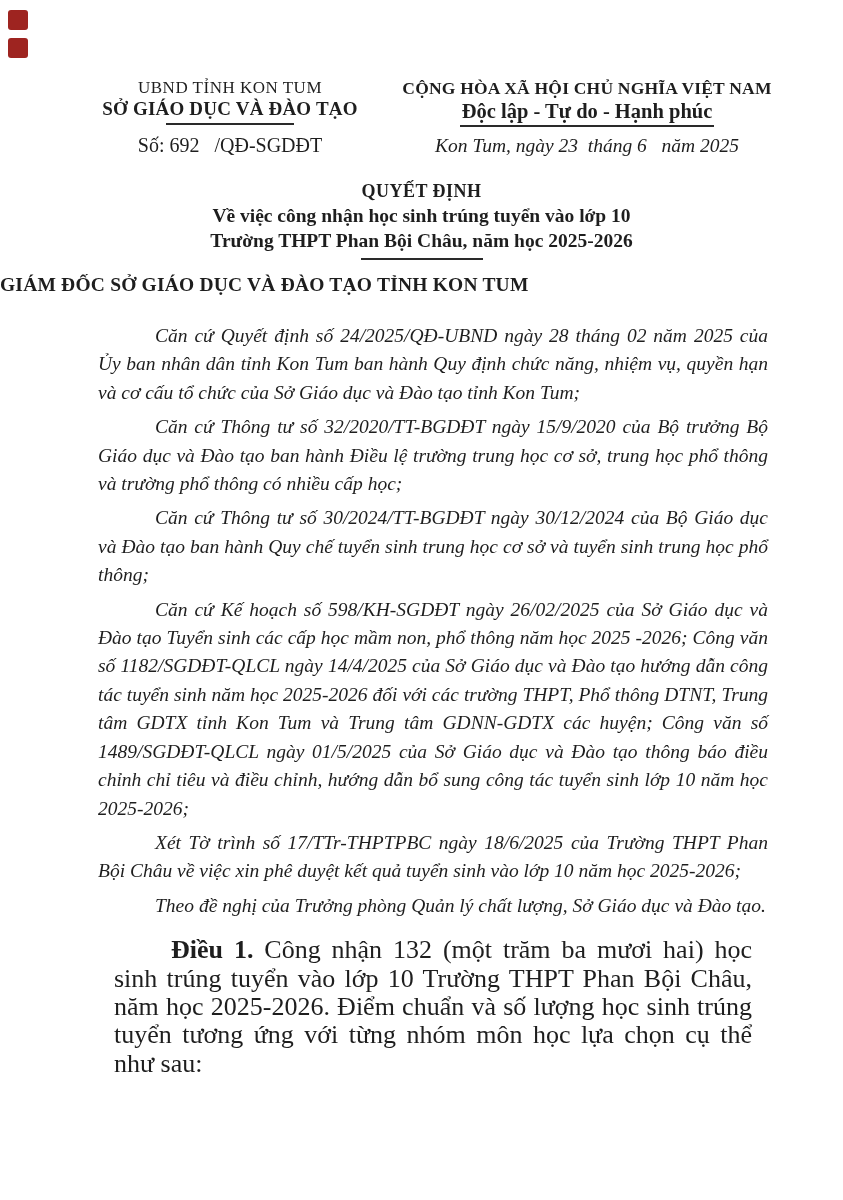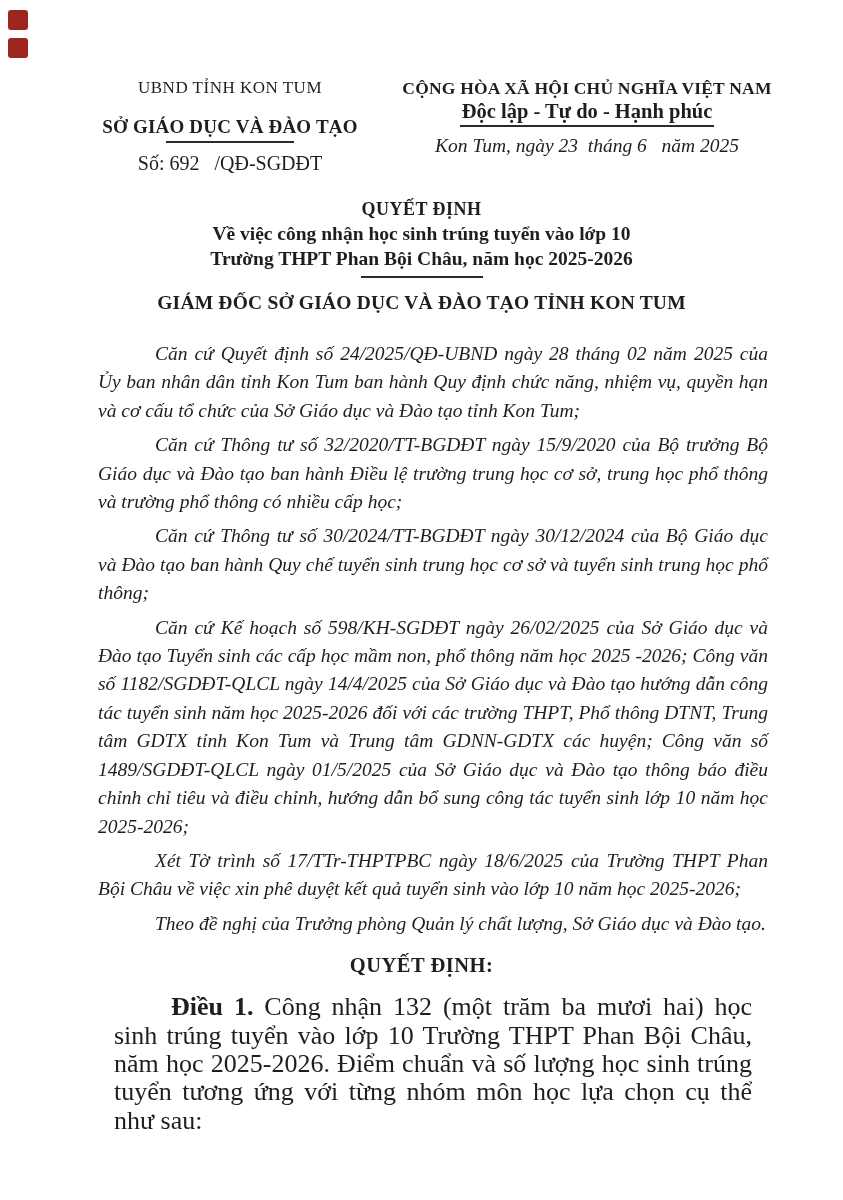--- a/index.html
+++ b/index.html
@@ -14,33 +14,33 @@
   
   .corner-mark { position:absolute; left:8px; width:20px; height:20px; background:#9e2420; border-radius:3px; }
   .corner-mark.m1 { top:10px; }
   .corner-mark.m2 { top:38px; }
 
   .header { display:flex; padding:78px 54px 0 75px; }
   .header-left  { width:310px; text-align:center; }
   .header-right { flex:1; text-align:center; }
 
   .hl-line1 { font-size:17px; letter-spacing:.5px; }
-  .hl-line2 { font-size:19px; font-weight:bold; margin-top:18px; letter-spacing:.2px; }
+  .hl-line2 { font-size:19px; font-weight:bold; margin-top:0; letter-spacing:.2px; }
   .hl-underline { width:128px; border-top:2px solid #2a2a2a; margin:3px auto 0 auto; }
   .hl-number { font-size:20px; margin-top:9px; white-space:pre; }
 
   .hr-line1 { font-size:17.5px; font-weight:bold; letter-spacing:.2px; }
   .hr-line2 { display:inline-block; font-size:20.5px; font-weight:bold; border-bottom:2px solid #2a2a2a; padding:0 2px 2px 2px; margin-top:1px; }
   .hr-date  { font-size:19.5px; font-style:italic; margin-top:8px; white-space:pre; }
 
   .title-block { text-align:center; margin-top:24px; }
   .doc-title { font-size:18px; font-weight:bold; letter-spacing:.5px; }
   .doc-sub   { font-size:19.5px; font-weight:bold; margin-top:3px; }
   .sub-underline { width:122px; border-top:2px solid #2a2a2a; margin:6px auto 0 auto; }
-  .authority { font-size:19.5px; font-weight:bold; text-align:center; margin-top:14px; letter-spacing:.2px; }
+  .authority { font-size:19.5px; font-weight:bold; text-align:left; margin-top:14px; letter-spacing:.2px; }
 
   .body-text { margin:26px 75px 0 98px; }
   .body-text p {
     margin:0 0 6px 0;
     font-size:19.5px;
     line-height:28.4px;
     text-align:justify;
     text-indent:57px;
   }
   .preamble p { font-style:italic; }
@@ -82,19 +82,18 @@
 
   <div class="body-text preamble">
     <p>Căn cứ Quyết định số 24/2025/QĐ-UBND ngày 28 tháng 02 năm 2025 của Ủy ban nhân dân tỉnh Kon Tum ban hành Quy định chức năng, nhiệm vụ, quyền hạn và cơ cấu tổ chức của Sở Giáo dục và Đào tạo tỉnh Kon Tum;</p>
     <p>Căn cứ Thông tư số 32/2020/TT-BGDĐT ngày 15/9/2020 của Bộ trưởng Bộ Giáo dục và Đào tạo ban hành Điều lệ trường trung học cơ sở, trung học phổ thông và trường phổ thông có nhiều cấp học;</p>
     <p>Căn cứ Thông tư số 30/2024/TT-BGDĐT ngày 30/12/2024 của Bộ Giáo dục và Đào tạo ban hành Quy chế tuyển sinh trung học cơ sở và tuyển sinh trung học phổ thông;</p>
     <p>Căn cứ Kế hoạch số 598/KH-SGDĐT ngày 26/02/2025 của Sở Giáo dục và Đào tạo Tuyển sinh các cấp học mầm non, phổ thông năm học 2025 -2026; Công văn số 1182/SGDĐT-QLCL ngày 14/4/2025 của Sở Giáo dục và Đào tạo hướng dẫn công tác tuyển sinh năm học 2025-2026 đối với các trường THPT, Phổ thông DTNT, Trung tâm GDTX tỉnh Kon Tum và Trung tâm GDNN-GDTX các huyện; Công văn số 1489/SGDĐT-QLCL ngày 01/5/2025 của Sở Giáo dục và Đào tạo thông báo điều chỉnh chỉ tiêu và điều chỉnh, hướng dẫn bổ sung công tác tuyển sinh lớp 10 năm học 2025-2026;</p>
     <p>Xét Tờ trình số 17/TTr-THPTPBC ngày 18/6/2025 của Trường THPT Phan Bội Châu về việc xin phê duyệt kết quả tuyển sinh vào lớp 10 năm học 2025-2026;</p>
     <p>Theo đề nghị của Trưởng phòng Quản lý chất lượng, Sở Giáo dục và Đào tạo.</p>
   </div>
 
-  <div class="decide-heading">QUYẾT ĐỊNH:</div>
 
   <div class="article">
     <p><span class="art-label">Điều 1.</span><span> Công nhận 132 (một trăm ba mươi hai) học sinh trúng tuyển vào lớp 10 Trường THPT Phan Bội Châu, năm học 2025-2026. Điểm chuẩn và số lượng học sinh trúng tuyển tương ứng với từng nhóm môn học lựa chọn cụ thể như sau:</span></p>
   </div>
 
 </div>
 
 </body></html>

